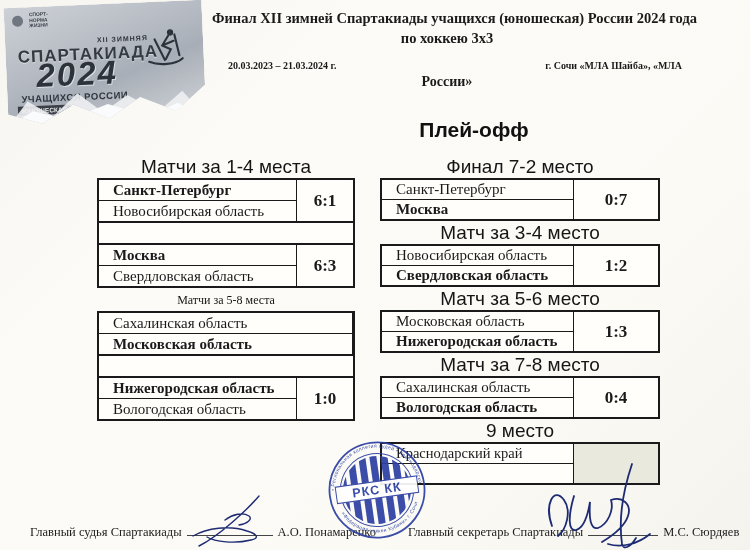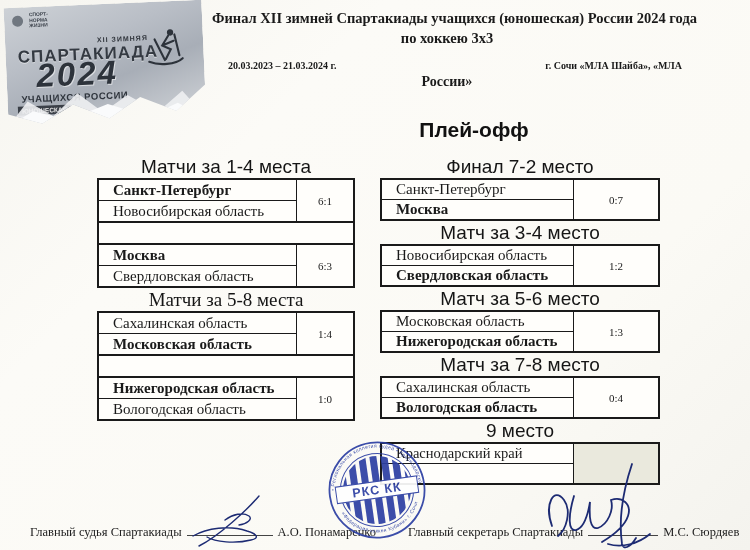--- a/index.html
+++ b/index.html
@@ -43,30 +43,30 @@
   #head .daterow .date{padding-left:16px;}
   #head .loc2{font-weight:bold;font-size:14px;margin-top:3px;}
   #playoff{position:absolute;left:240px;top:118px;width:468px;text-align:center;
     font-family:"Liberation Sans",sans-serif;font-weight:bold;font-size:21px;color:#111;}
   
   .col{position:absolute;top:158px;}
   #left-col{left:97px;width:258px;}
   #right-col{left:380px;width:280px;}
   .sec-h{font-family:"Liberation Sans",sans-serif;font-size:19px;color:#151515;
     text-align:center;height:18px;line-height:18px;margin-bottom:2px;}
-  .sec-h.serif{font-family:"Liberation Serif",serif;font-size:19px;}
+  .sec-h.serif{font-family:"Liberation Serif",serif;font-size:12px;}
   .sec-h.mt{margin-top:3px;text-align:center;}
   .mtable{border:2px solid #1a1a1a;background:#fffefb;}
   .match{display:flex;}
   .names{flex:1;border-right:1px solid #1a1a1a;min-width:0;}
   .team{height:20px;line-height:20px;padding-left:14px;font-size:15px;white-space:nowrap;}
   .team + .team{border-top:1px solid #1a1a1a;}
   .winner{font-weight:bold;}
   .score{width:56px;display:flex;align-items:center;justify-content:center;
-    font-weight:normal;font-size:11px;}
+    font-weight:bold;font-size:17px;}
   #right-col .score{width:84px;}
   .spacer{height:20px;border-top:2px solid #1a1a1a;border-bottom:2px solid #1a1a1a;}
   #right-col .team{height:19px;line-height:19px;}
   .mtable.small .team{height:16px;line-height:16px;font-size:14.5px;}
   .mtable.small .score{background:#eae9dd;}
   
   #stamp{position:absolute;left:327px;top:440px;width:100px;height:100px;
     transform:rotate(-8deg);opacity:.92;z-index:5;}
   
   .sigrow{position:absolute;top:524px;font-size:12.5px;color:#222;}
@@ -137,21 +137,20 @@
       </div>
     </div>
 
     <div class="sec-h serif mt">Матчи за 5-8 места</div>
     <div class="mtable">
       <div class="match">
         <div class="names">
           <div class="team">Сахалинская область</div>
           <div class="team winner">Московская область</div>
         </div>
-        <div class="score">1:4</div>
       </div>
       <div class="spacer"></div>
       <div class="match">
         <div class="names">
           <div class="team winner">Нижегородская область</div>
           <div class="team">Вологодская область</div>
         </div>
         <div class="score">1:0</div>
       </div>
     </div>

